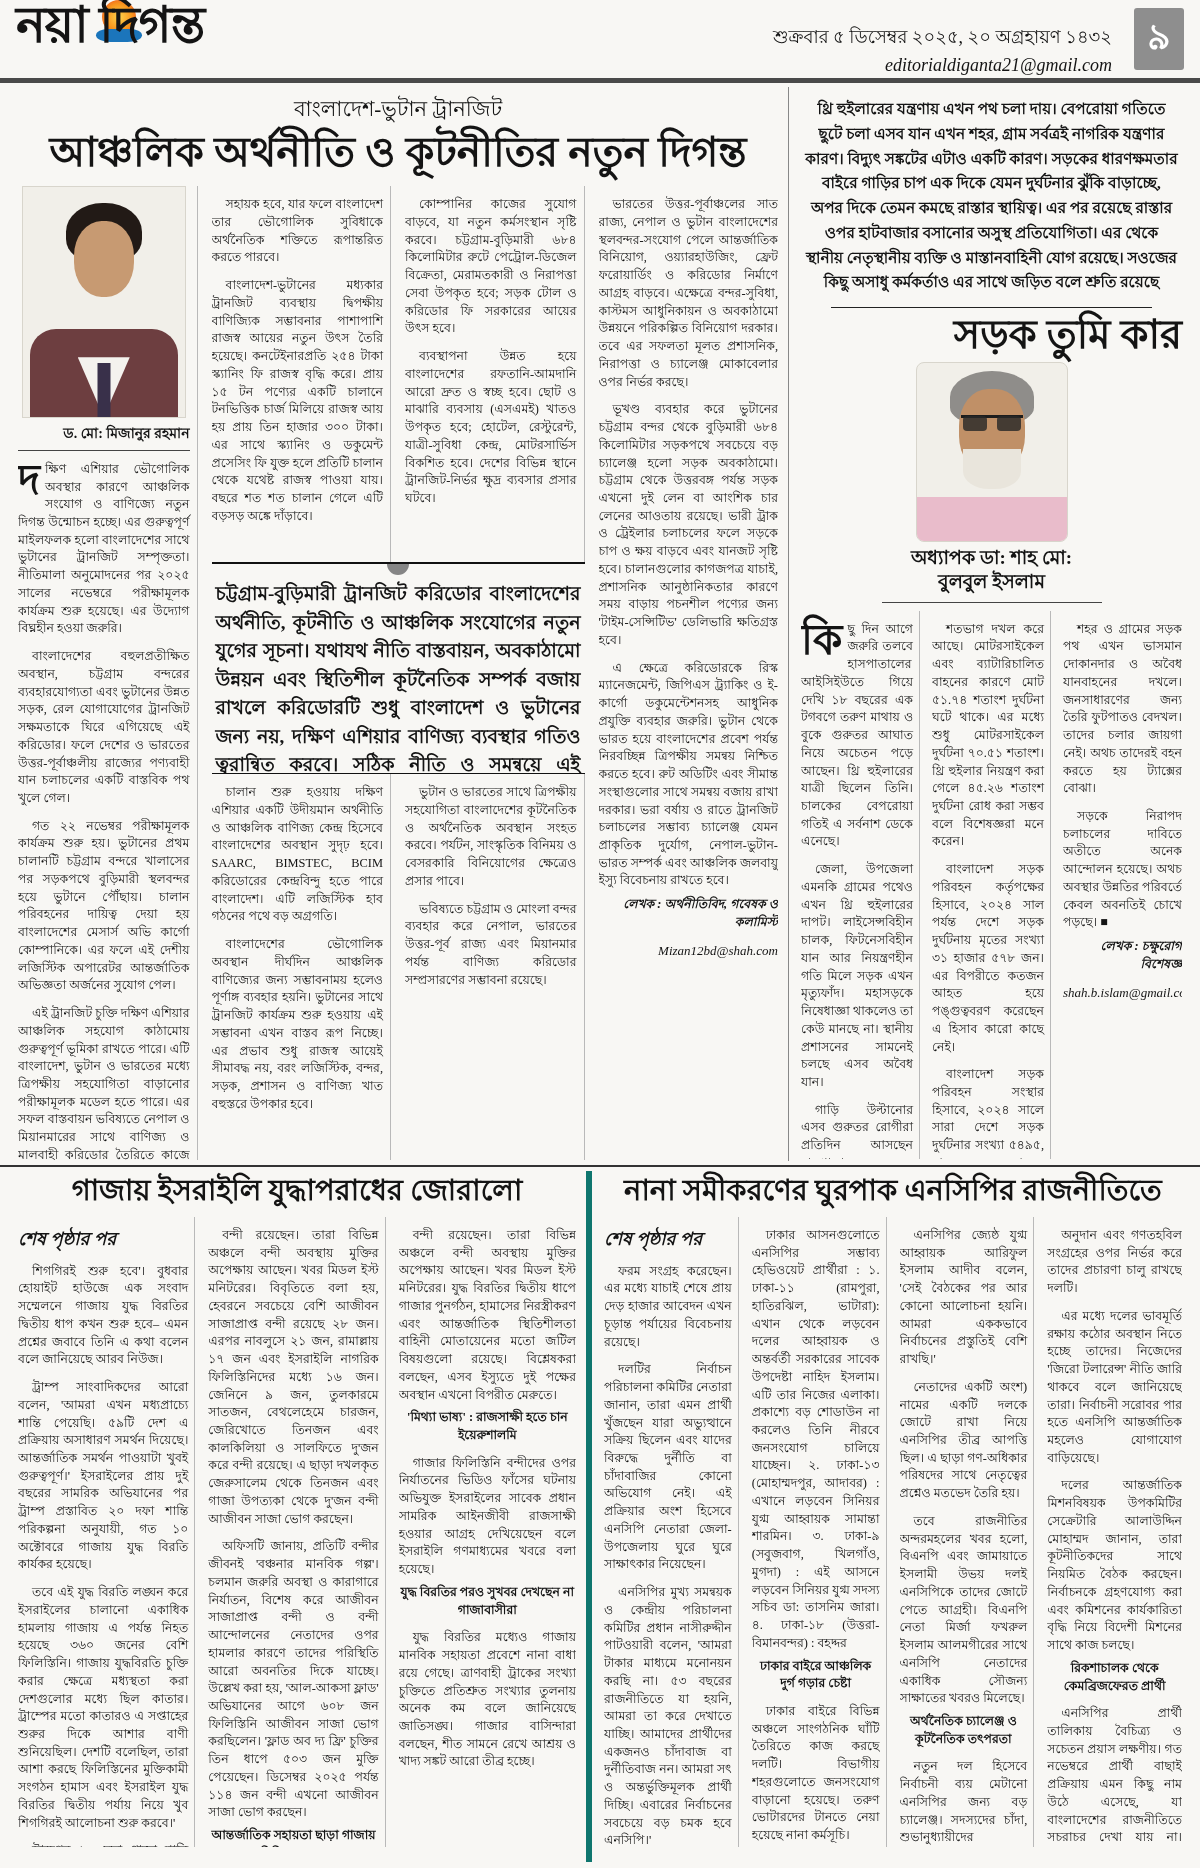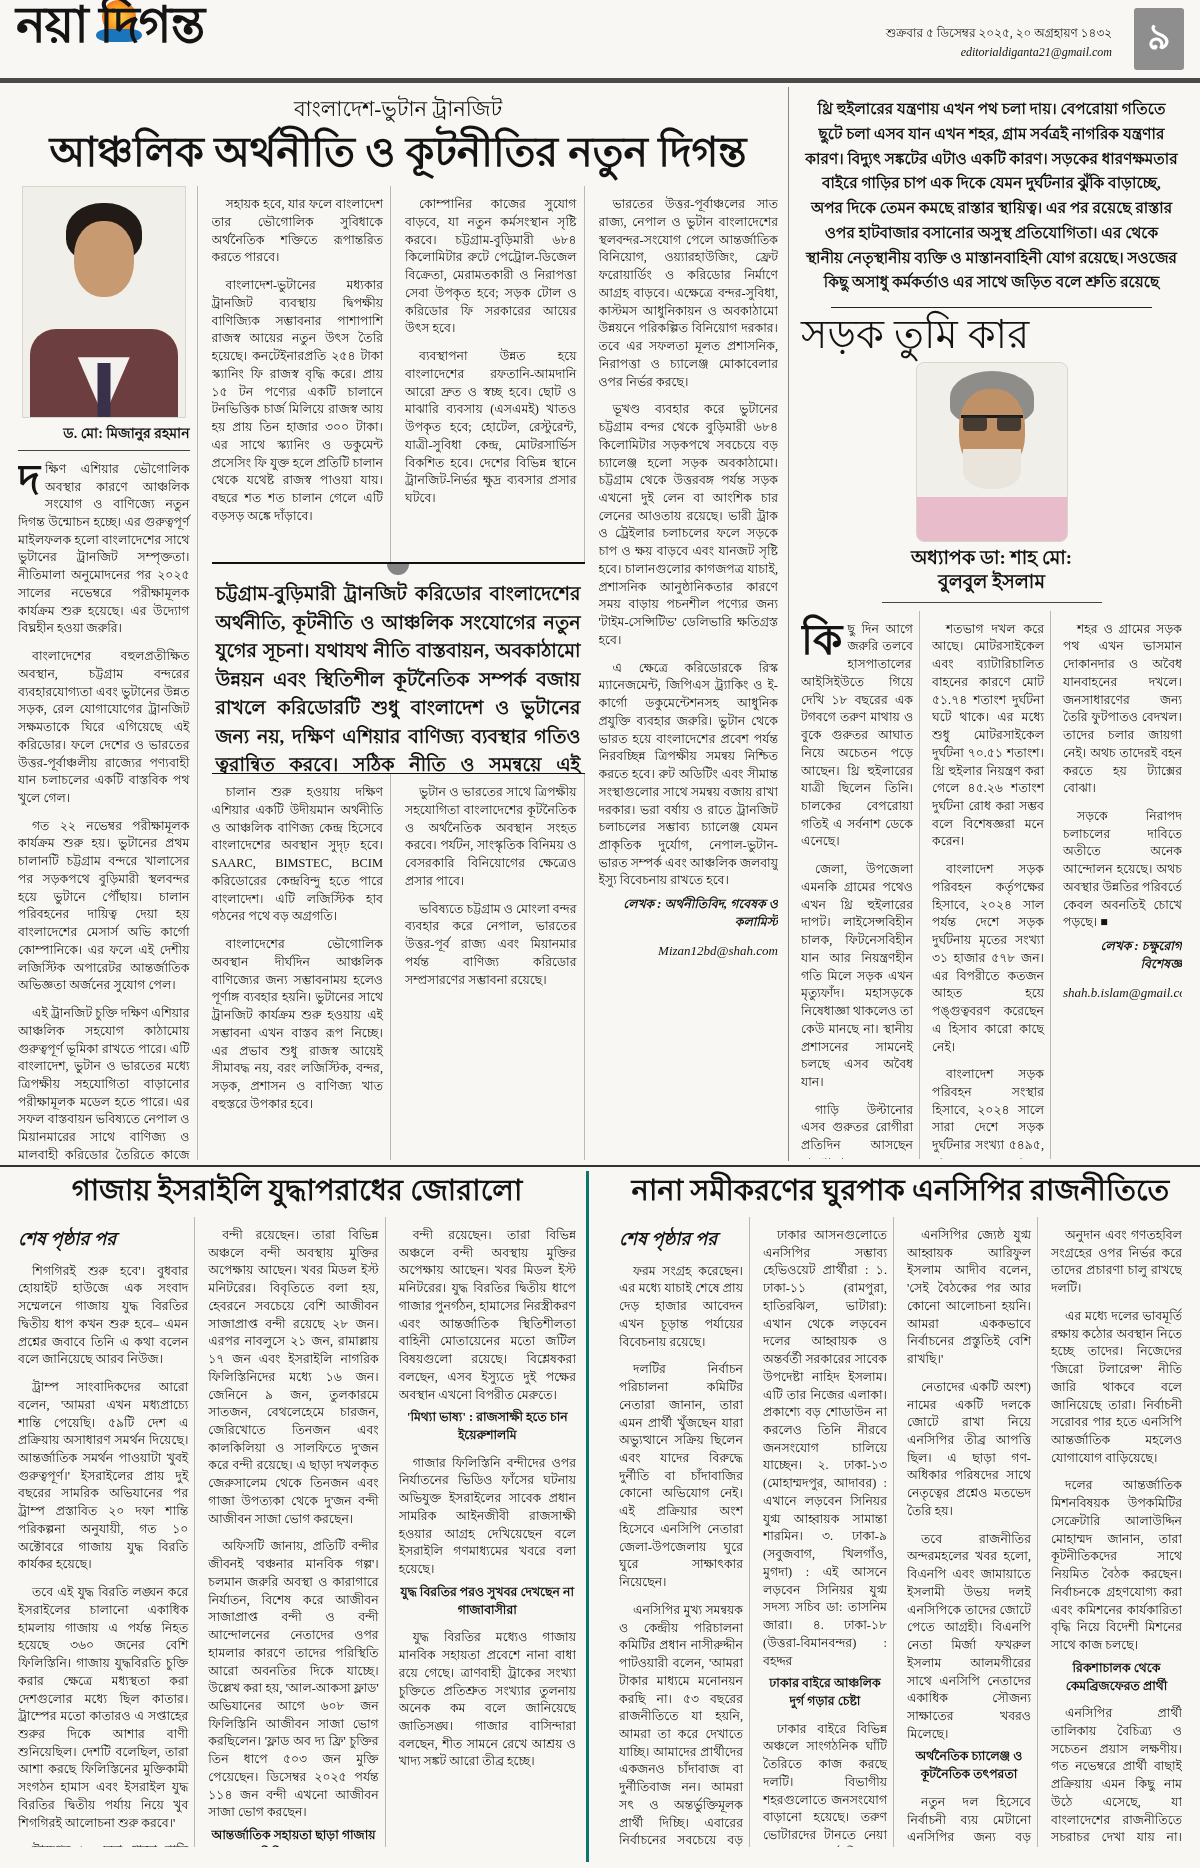--- a/index.html
+++ b/index.html
@@ -9,21 +9,21 @@
 
   
   .masthead{height:78px;position:relative;}
   .logo{position:absolute;left:16px;top:0;font-size:50px;font-weight:bold;
         letter-spacing:-1px;line-height:1;z-index:2;}
   .emblem{position:absolute;left:96px;top:0;width:46px;height:42px;z-index:1;}
   .sun{position:absolute;left:6px;top:0;width:34px;height:34px;border-radius:50%;
        background:radial-gradient(circle at 50% 50%,#ffd34d 0%,#f7941d 55%,#f26522 78%,rgba(242,101,34,0) 79%);}
   .wave{position:absolute;left:0;bottom:0;width:46px;height:13px;background:#1b75bb;
         border-radius:50% 50% 60% 60%/90% 90% 100% 100%;}
-  .dateblock{position:absolute;right:88px;top:24px;text-align:right;font-size:12px;line-height:1.55;}
+  .dateblock{position:absolute;right:88px;top:24px;text-align:right;font-size:18px;line-height:1.55;}
   .dateblock .email{font-style:italic;}
   .pagebox{position:absolute;right:16px;top:8px;width:50px;height:62px;background:#8e8e8e;
            color:#fff;font-size:36px;display:flex;align-items:center;justify-content:center;
            border-radius:3px;font-weight:bold;}
   .toprule{height:5px;background:#4a4a4a;}
 
   
   .tx{font-size:12.4px;line-height:1.43;text-align:justify;margin:10px 0 2px 0;}
   .tx.para{text-indent:14px;}
   .tx.lead{text-indent:0;}
@@ -68,21 +68,21 @@
   .p1-vneck{position:absolute;bottom:0;left:50%;transform:translateX(-50%);width:52px;height:60px;
            background:#f4f2ee;clip-path:polygon(0 0,100% 0,50% 100%);}
   .p1-tie{position:absolute;bottom:0;left:50%;transform:translateX(-50%);width:13px;height:54px;
            background:#39304a;}
   .authname{text-align:right;font-weight:bold;font-size:14px;line-height:1.25;
             padding:7px 0 7px;border-bottom:1px solid #444;}
 
   
   .lede{font-size:15.3px;font-weight:bold;text-align:center;line-height:1.62;padding:10px 4px 12px;}
   .rule-h{border-top:1.5px solid #222;margin:0 30px;}
-  .headline2{text-align:left;font-size:40px;font-weight:normal;margin:6px 0;line-height:1.05;}
+  .headline2{text-align:right;font-size:40px;font-weight:bold;margin:6px 0;line-height:1.05;}
   .authcard2{width:220px;margin:6px auto 8px;text-align:center;}
   .photo2{width:150px;height:178px;margin:6px auto 4px;border-radius:8px;}
   .p2-hair{position:absolute;top:8px;left:50%;transform:translateX(-50%);width:84px;height:52px;
            background:#8f8d8a;border-radius:50% 50% 30% 30%;}
   .p2-face{position:absolute;top:26px;left:50%;transform:translateX(-50%);width:66px;height:84px;
            background:#c09067;border-radius:44%;}
   .p2-glasses{position:absolute;top:52px;left:50%;transform:translateX(-50%);width:62px;height:16px;
            border-top:3px solid #1d1d1d;}
   .p2-glasses::before,.p2-glasses::after{content:"";position:absolute;top:-2px;width:24px;height:15px;
            background:rgba(40,40,40,.82);border-radius:4px;}
@@ -95,21 +95,21 @@
              padding-bottom:8px;}
   .rbody{display:grid;grid-template-columns:repeat(3,1fr);column-gap:12px;height:548px;
          overflow:hidden;margin-top:4px;}
   .rcol{overflow:hidden;}
   .rcol.mid,.rcol.first{border-right:1px solid #b9b9b9;padding-right:6px;}
 
   
   .bottomrule{height:2px;background:#333;margin-top:4px;}
   .bottom{display:flex;height:695px;overflow:hidden;padding:4px 18px 0;box-sizing:border-box;}
   .art-gaza{width:568px;box-sizing:border-box;padding-right:10px;}
-  .art-ncp{flex:1;border-left:3px solid #0f766e;padding-left:30px;box-sizing:border-box;}
+  .art-ncp{flex:1;border-left:6px solid #0f766e;padding-left:12px;box-sizing:border-box;}
   .headline3{text-align:center;font-size:29px;font-weight:bold;margin:4px 0 10px;line-height:1.1;}
   .gbody{display:grid;grid-template-columns:repeat(3,1fr);column-gap:13px;height:630px;overflow:hidden;}
   .nbody{display:grid;grid-template-columns:repeat(4,1fr);column-gap:13px;height:630px;overflow:hidden;}
   .bcol{overflow:hidden;}
   .bcol.sep{border-right:1px solid #b9b9b9;padding-right:6px;}
 </style>
 </head>
 <body>
 
 <div class="page">

